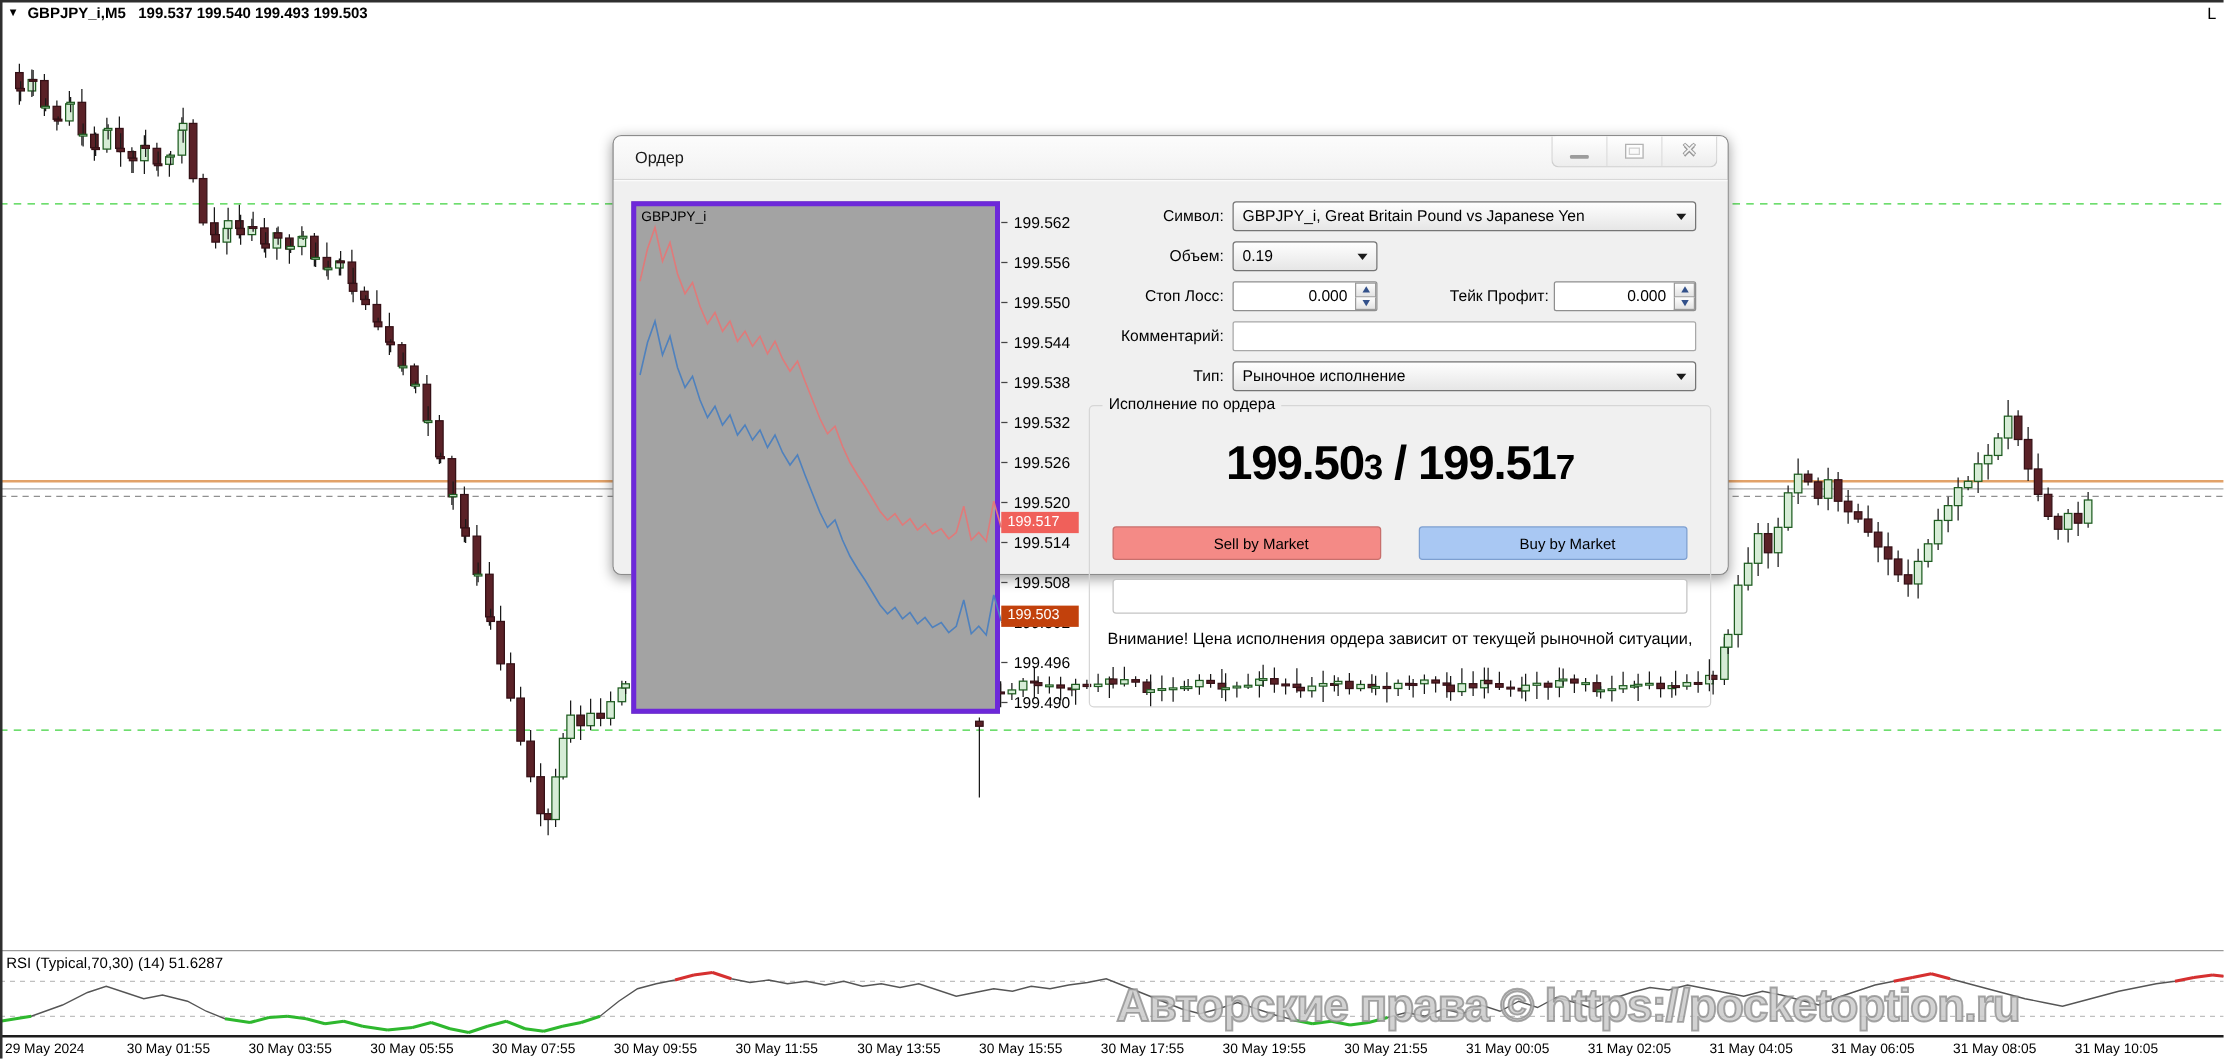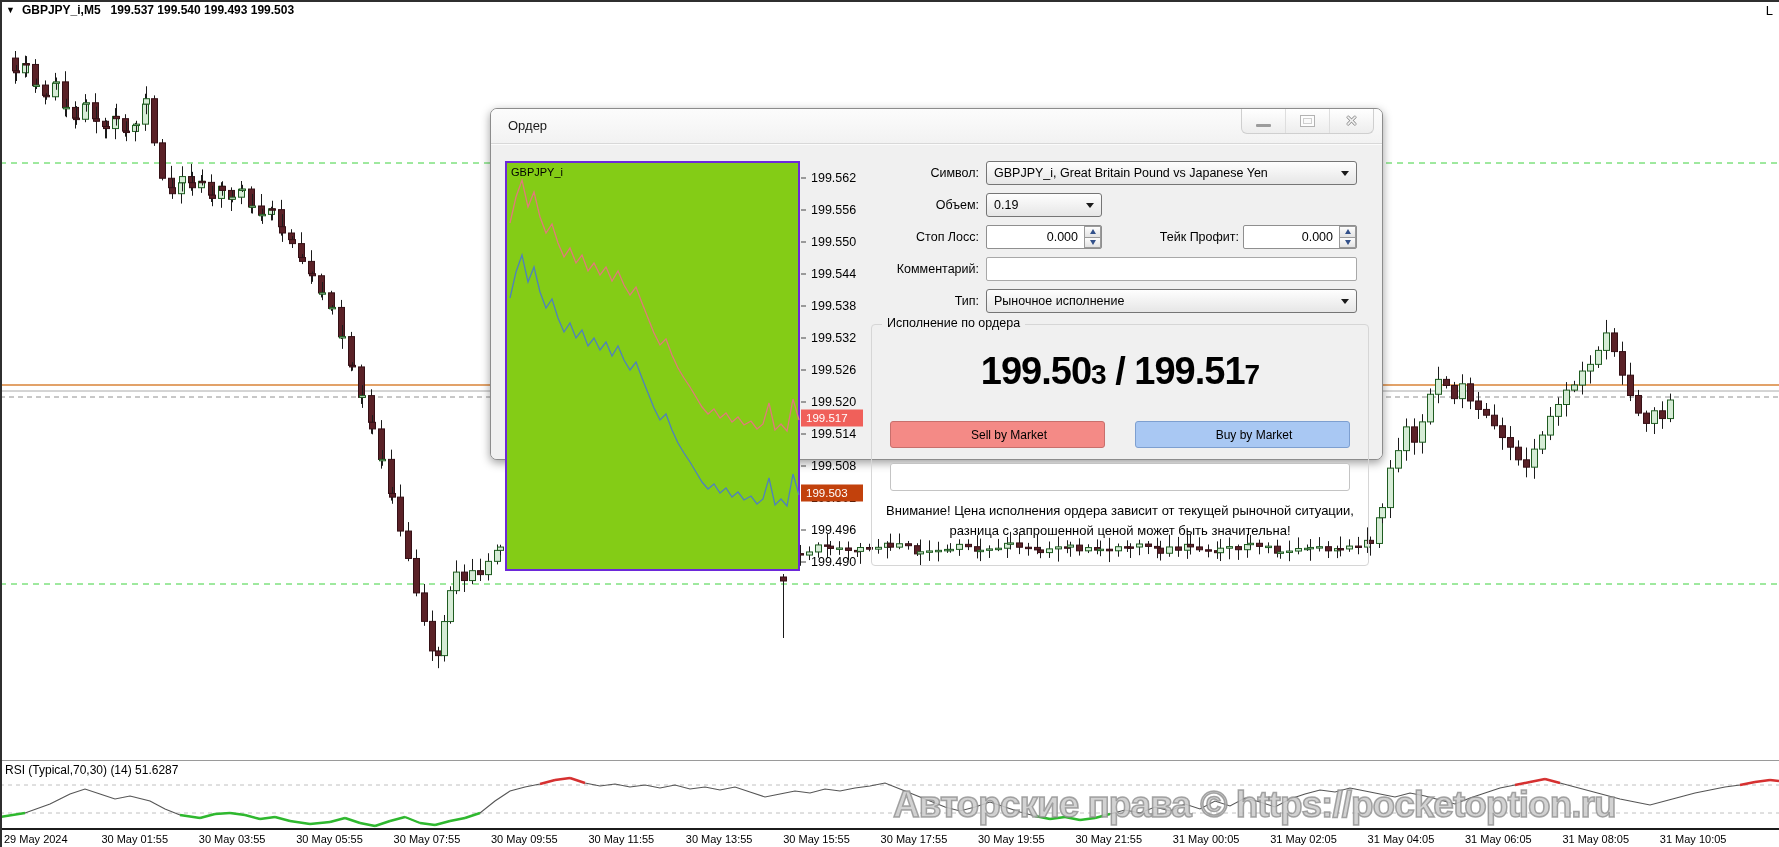--- a/index.html
+++ b/index.html
@@ -40,22 +40,22 @@
   .wbtn{width:43px;display:flex;align-items:center;justify-content:center;cursor:default;}
   .wbtn + .wbtn{border-left:1px solid #dedede;}
   .glyph-min{display:block;width:15px;height:3px;background:#9c9c9c;border-radius:1px;margin-top:9px;}
   .glyph-max{display:block;width:13px;height:10px;border:1px solid #b2b2b2;background:#fafafa;
     box-shadow:inset 0 0 0 2px #fdfdfd, inset 0 0 0 3px #cfcfcf;}
   .glyph-close{font-size:15px;font-weight:700;color:#f3f3f3;line-height:22px;
     text-shadow:-1px 0 #979797,1px 0 #979797,0 -1px #979797,0 1px #979797;}
   .dlg-body{position:absolute;left:0;top:35px;right:0;bottom:0;background:#f0f0f0;
     border-radius:0 0 6px 6px;box-shadow:inset 0 1px 0 #fbfbfb;}
   
-  .mini-chart{position:absolute;left:14px;top:52px;width:295px;height:410px;background:#84cc16;
-    border:2px solid #6d28d9;box-sizing:border-box;}
+  .mini-chart{position:absolute;left:14px;top:52px;width:295px;height:410px;background:#a3a3a3;
+    border:4px solid #6d28d9;box-sizing:border-box;}
   .mini-label{position:absolute;left:4px;top:3px;font-size:11px;color:#000;z-index:2;}
   .mini-scale{position:absolute;left:310px;top:52px;width:80px;height:412px;}
   .scale-item{position:absolute;left:10px;transform:translateY(-50%);font-size:12.5px;color:#000;white-space:nowrap;}
   .scale-tick{position:absolute;left:0;width:5px;height:1px;background:#444;transform:translateY(-50%);}
   .badge{position:absolute;left:0;width:62px;height:17px;line-height:17px;transform:translateY(-50%);
     color:#fff;font-size:11.5px;padding-left:5px;box-sizing:border-box;z-index:3;}
   .badge.ask{background:#f0605a;}
   .badge.bid{background:#c2410c;}
   
   .flabel{position:absolute;left:330px;width:158px;height:24px;line-height:24px;text-align:right;
@@ -780,15 +780,14 @@
 
   <div class="groupbox">
     <span class="grouplabel">Исполнение по ордера</span>
     <div class="bigprice">
       <span class="bp">199.50</span><span class="bps">3</span><span class="bp"> / </span><span class="bp">199.51</span><span class="bps">7</span>
     </div>
     <button class="mkbtn sellbtn">Sell by Market</button>
     <button class="mkbtn buybtn">Buy by Market</button>
     <div class="execfield"></div>
     <div class="warn l1">Внимание! Цена исполнения ордера зависит от текущей рыночной ситуации,</div>
-    <div class="warn l2">разница с запрошенной ценой может быть значительна!</div>
   </div>
 </div>
 
 </body></html>

